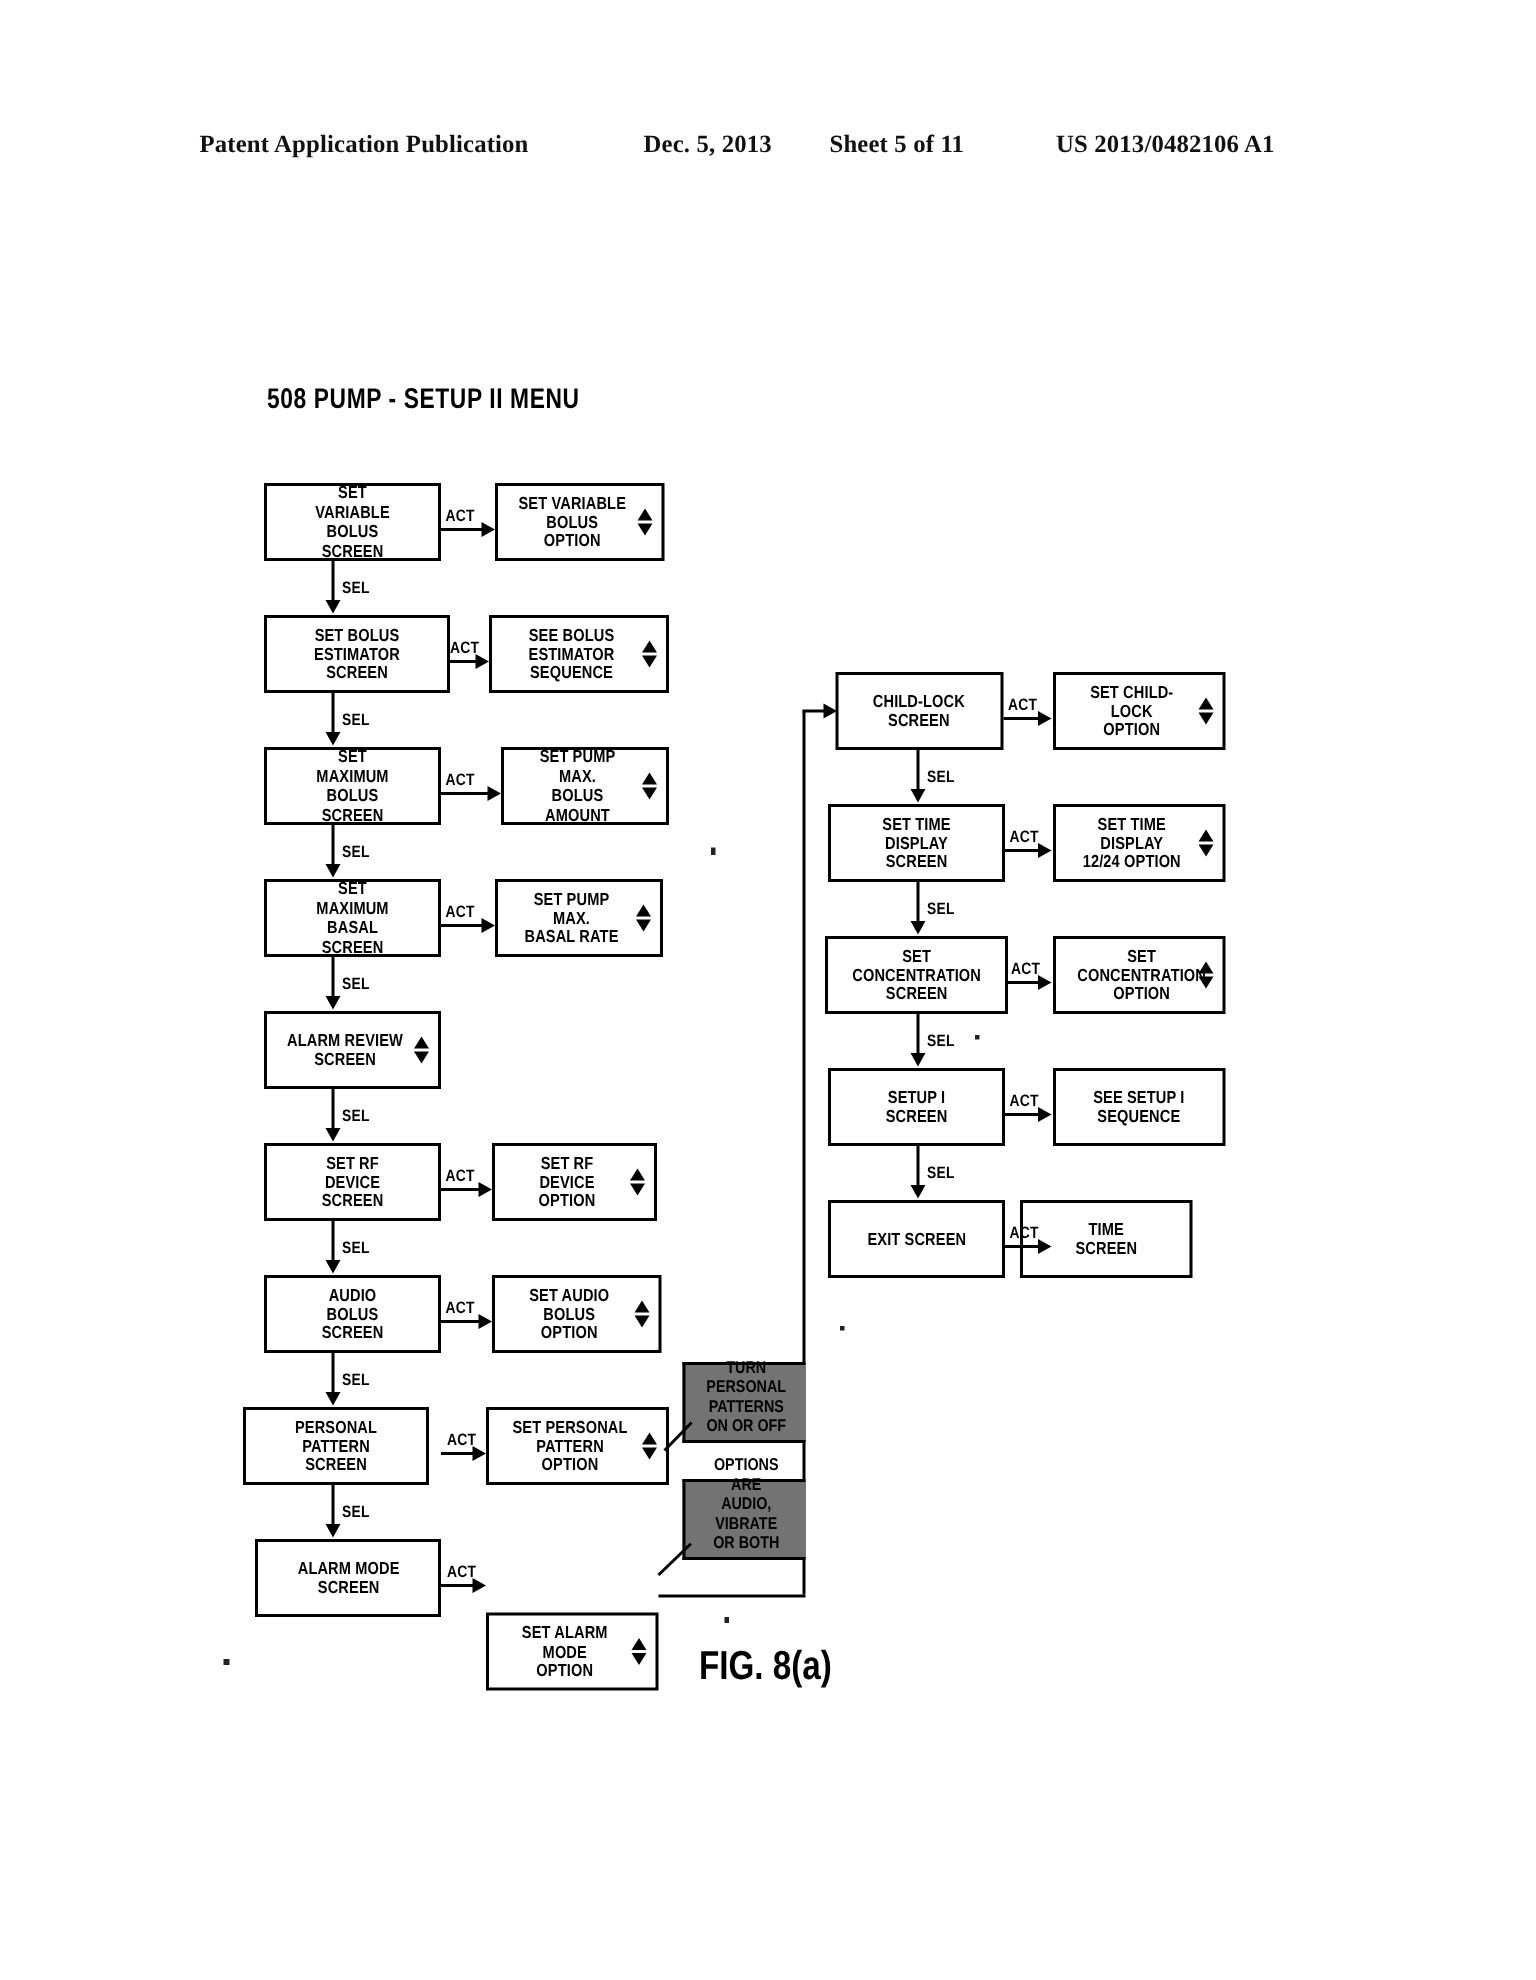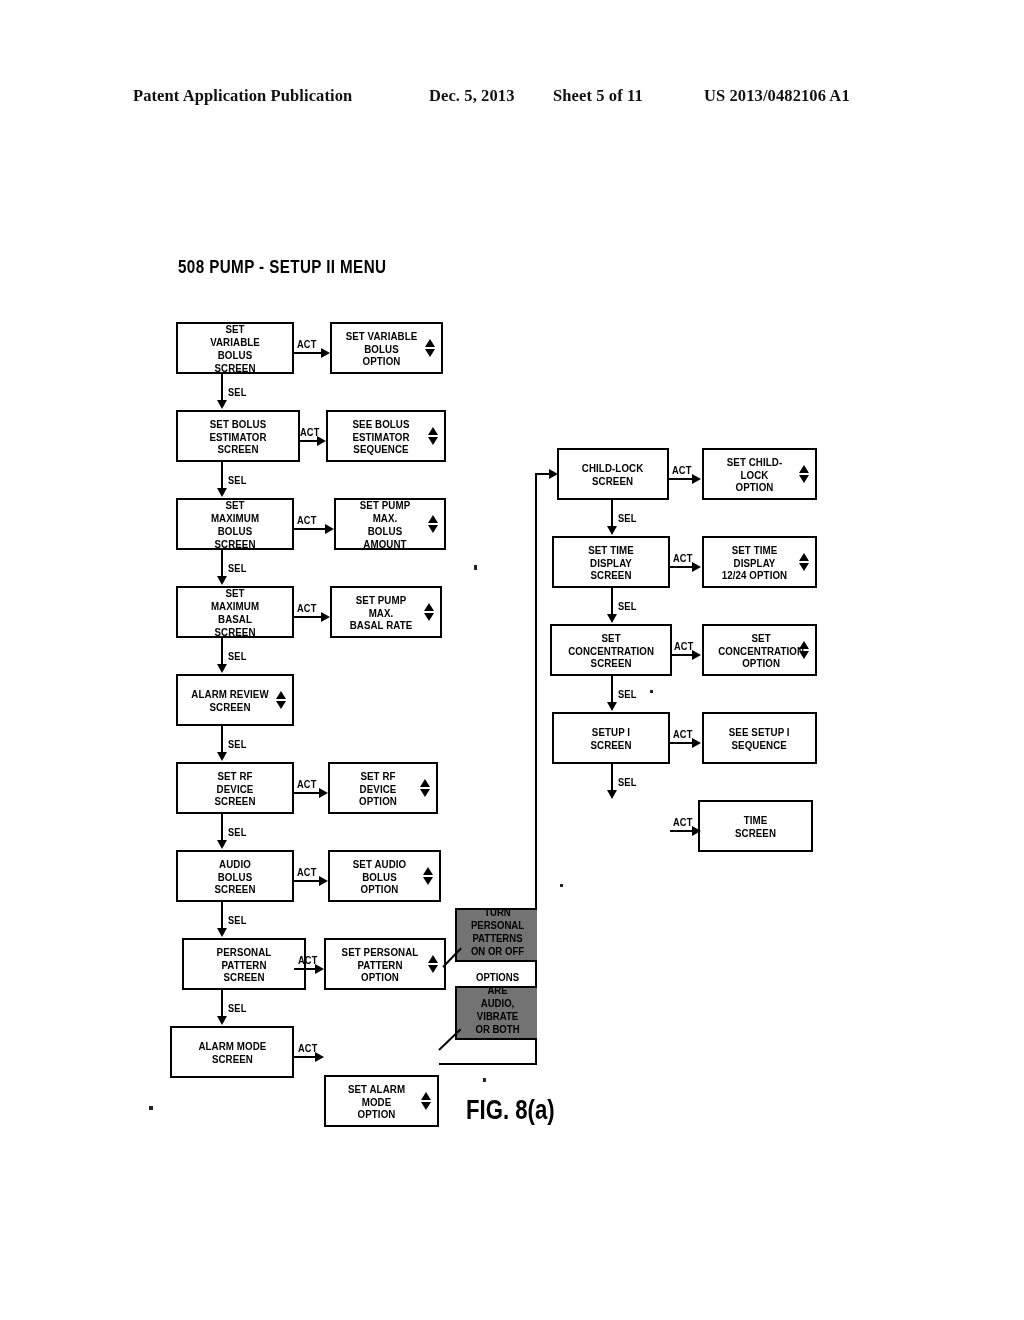--- a/index.html
+++ b/index.html
@@ -184,21 +184,21 @@
       </span>
   </div>
   <div class="node" style="left:176px;top:762px;width:118px;height:52px;">
     <span class="label">SET RF DEVICE
 SCREEN</span>
   </div>
   <div class="node" style="left:176px;top:850px;width:118px;height:52px;">
     <span class="label">AUDIO BOLUS
 SCREEN</span>
   </div>
-  <div class="node" style="left:182px;top:938px;width:124px;height:52px;">
+  <div class="node" style="left:162px;top:938px;width:124px;height:52px;">
     <span class="label">PERSONAL PATTERN
 SCREEN</span>
   </div>
   <div class="node" style="left:170px;top:1026px;width:124px;height:52px;justify-content:center;">
     <span class="label">ALARM MODE
 SCREEN</span>
   </div>
 
   <div class="node has-arrows" style="left:330px;top:322px;width:113px;height:52px;">
     <span class="label">SET VARIABLE BOLUS
@@ -337,20 +337,23 @@
     <span class="label">SET TIME DISPLAY
 SCREEN</span>
   </div>
   <div class="node" style="left:550px;top:624px;width:122px;height:52px;">
     <span class="label">SET CONCENTRATION
 SCREEN</span>
   </div>
   <div class="node" style="left:552px;top:712px;width:118px;height:52px;">
     <span class="label">SETUP I SCREEN</span>
   </div>
+  <div class="node" style="left:552px;top:800px;width:118px;height:52px;">
+    <span class="label">EXIT SCREEN</span>
+  </div>
 
   <div class="node has-arrows" style="left:702px;top:448px;width:115px;height:52px;">
     <span class="label">SET CHILD-LOCK
 OPTION</span>
     <span class="updown">
         <i class="up"></i>
         <i class="dn"></i>
       </span>
   </div>
   <div class="node has-arrows" style="left:702px;top:536px;width:115px;height:52px;">
@@ -366,21 +369,21 @@
 OPTION</span>
     <span class="updown">
         <i class="up"></i>
         <i class="dn"></i>
       </span>
   </div>
   <div class="node" style="left:702px;top:712px;width:115px;height:52px;">
     <span class="label">SEE SETUP I
 SEQUENCE</span>
   </div>
-  <div class="node" style="left:698px;top:800px;width:115px;height:52px;">
+  <div class="node" style="left:680px;top:800px;width:115px;height:52px;">
     <span class="label">TIME SCREEN</span>
   </div>
 
   <div class="ln v" style="left:611px;top:500px;height:26px;"></div>
   <div class="ah down" style="left:607px;top:526px;"></div>
   <div class="elabel" style="left:618px;top:512px;">SEL</div>
 
   <div class="ln v" style="left:611px;top:588px;height:26px;"></div>
   <div class="ah down" style="left:607px;top:614px;"></div>
   <div class="elabel" style="left:618px;top:600px;">SEL</div>

